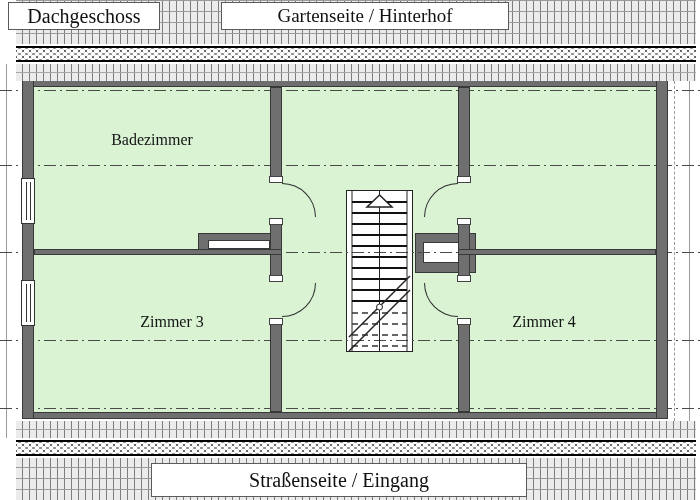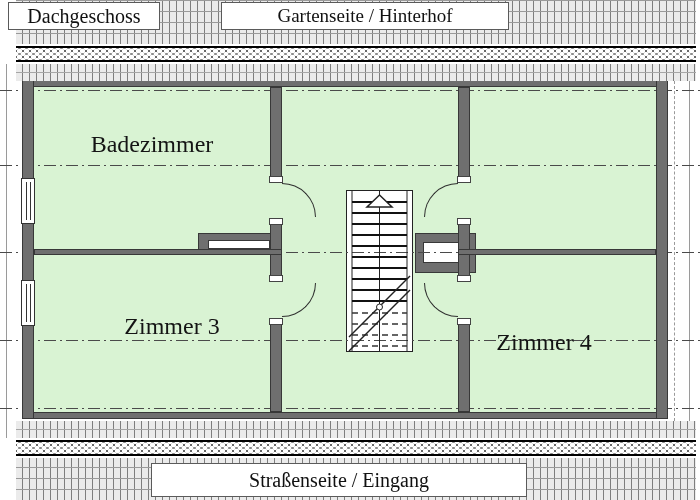--- a/index.html
+++ b/index.html
@@ -85,25 +85,25 @@
   
   .stairbox{left:346px;top:190px;width:67px;height:162px;background:#fff;border:1.5px solid #222;z-index:2;}
   .stairsvg{left:346px;top:190px;width:67px;height:162px;z-index:5;}
 
   
   .label-box{background:#fff;border:1px solid #5a5a5a;display:flex;align-items:center;justify-content:center;
       z-index:9;white-space:nowrap;}
   .lb-floor{left:8px;top:2px;width:152px;height:28px;font-size:20px;}
   .lb-garden{left:221px;top:2px;width:288px;height:28px;font-size:19px;}
   .lb-street{left:151px;top:463px;width:376px;height:34px;font-size:20px;}
-  .room-label{z-index:9;font-size:24px;text-align:center;color:#141414;}
+  .room-label{z-index:9;font-size:16px;text-align:center;color:#141414;}
   .rlab-bad{left:34px;top:131px;width:236px;}
   .rlab-z5{left:470px;top:134px;width:186px;}
   .rlab-z3{left:34px;top:313px;width:276px;}
-  .rlab-z4{left:470px;top:313px;width:148px;margin-top:16px;}
+  .rlab-z4{left:470px;top:313px;width:148px;}
 </style>
 </head>
 <body>
 
 <div id="plan">
 
   <div class="tileband band-top-tile"></div>
   <div class="insuband band-top-insu"></div>
   <div class="eaveband band-top-eave"></div>
 

